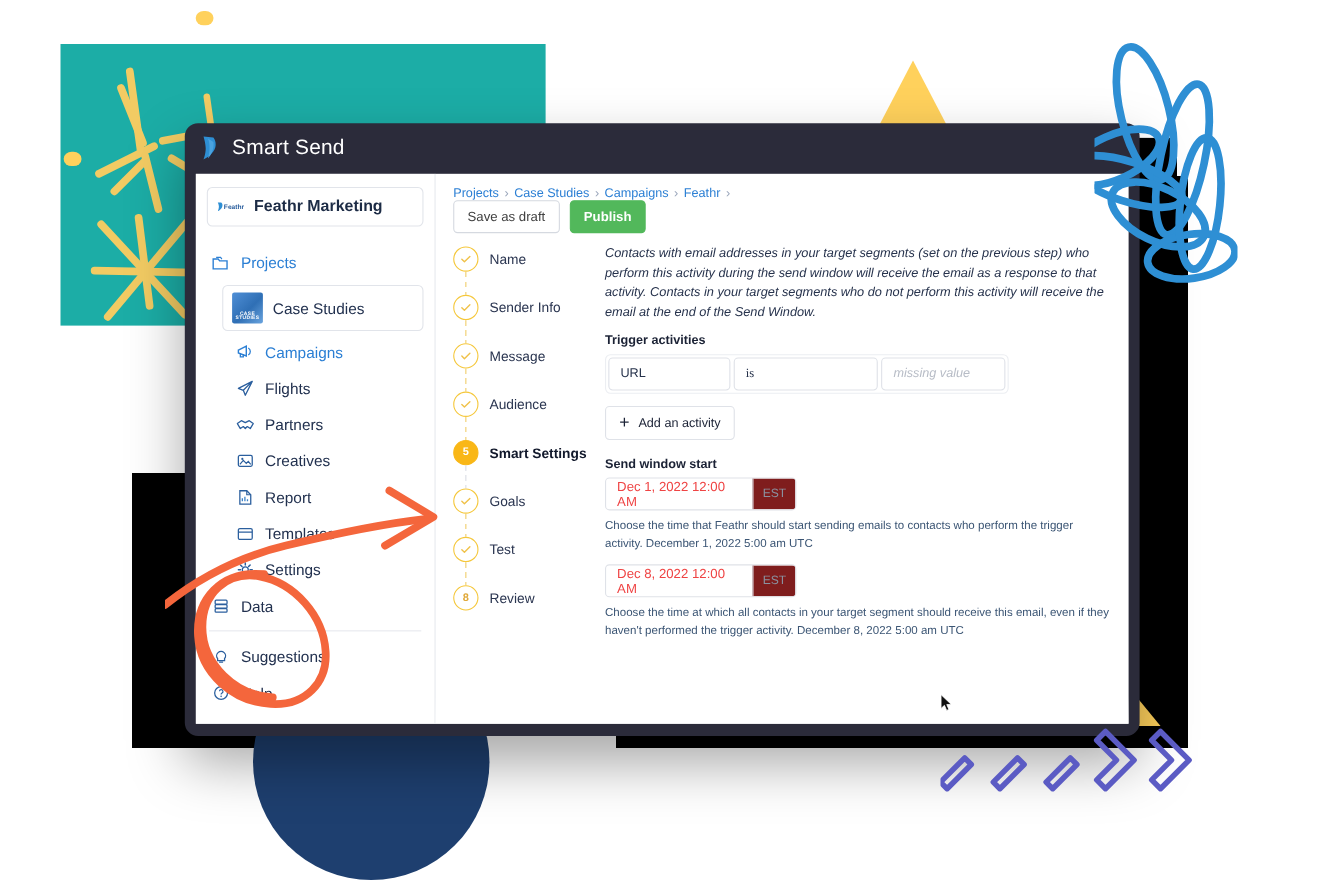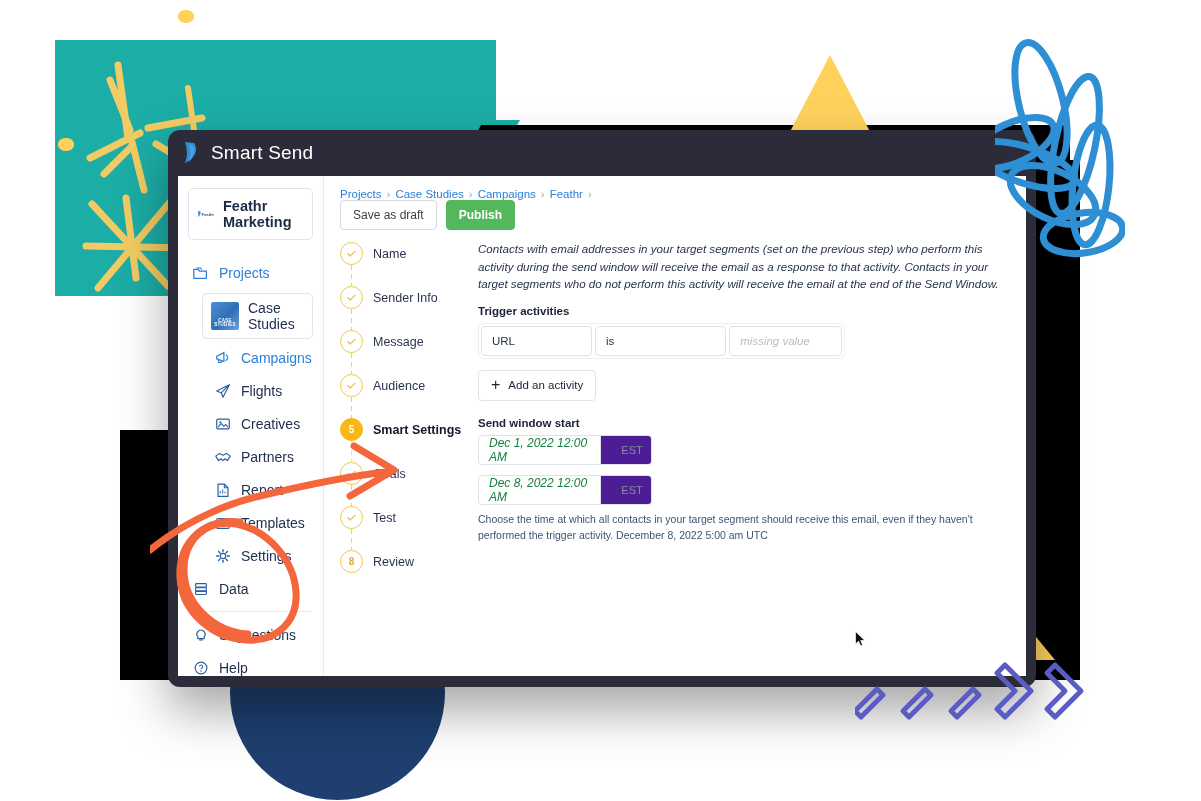--- a/index.html
+++ b/index.html
@@ -24,32 +24,32 @@
   .tri-yellow-top{left:770px;top:55px;width:0;height:0;
     border-left:60px solid transparent;border-right:60px solid transparent;
     border-bottom:115px solid #ffd15c;}
   .blue-circle{left:230px;top:585px;width:215px;height:215px;border-radius:50%;
     background:#1e3f6f;}
 
   .dot1{left:178px;top:10px;width:16px;height:13px;background:#ffd15c;border-radius:45%;}
   .dot2{left:58px;top:138px;width:16px;height:13px;background:#ffd15c;border-radius:45%;}
 
   
-  .monitor{position:absolute;left:168px;top:130px;width:868px;height:557px;
+  .monitor{position:absolute;left:168px;top:112px;width:868px;height:557px;
     background:#2b2b3a;border-radius:12px;
     box-shadow:0 24px 50px rgba(0,0,0,.35);overflow:hidden;}
   .monitor-topbar{height:46px;display:flex;align-items:center;padding-left:14px;gap:9px;}
   .brand-logo{width:20px;height:24px;flex:none;}
   .brand-title{color:#fff;font-size:19px;letter-spacing:.2px;}
 
   .screen{position:absolute;left:10px;top:46px;width:848px;height:500px;background:#fff;
     display:flex;overflow:hidden;}
 
   
-  .sidebar{width:146px;flex:none;background:#fff;border-right:1px solid #e7e9ee;
+  .sidebar{width:218px;flex:none;background:#fff;border-right:1px solid #e7e9ee;
     padding:12px 10px 0 10px;box-sizing:border-box;}
   .org-card{border:1px solid #e1e4ea;border-radius:5px;padding:9px 8px;display:flex;
     align-items:center;gap:8px;}
   .org-name{font-size:14.5px;color:#1c2b45;font-weight:600;}
 
   .nav{margin-top:16px;}
   .nav-row{display:flex;align-items:center;gap:9px;padding:7.5px 4px;font-size:14px;}
   .nav-row .ic{width:18px;height:18px;flex:none;display:block;}
   .nav-link{color:#2b7fd4;}
   .nav-dark{color:#22314f;}
@@ -90,34 +90,34 @@
   .connector.dim i{background:repeating-linear-gradient(#d9dde4 0 5px,transparent 5px 9px);}
 
   .content{flex:1;min-width:0;padding-right:14px;}
   .lede{font-style:italic;font-size:11.6px;line-height:1.52;color:#27334d;margin:2px 0 12px 0;}
   .flabel{font-size:11.5px;font-weight:700;color:#1b2235;margin-bottom:6px;}
   .trigger-wrap{display:flex;border:1px solid #eceef2;border-radius:5px;padding:2px;gap:3px;
     background:#fff;width:367px;box-sizing:border-box;}
   .tfield{border:1px solid #dfe2e8;border-radius:4px;height:30px;display:flex;align-items:center;
     padding:0 10px;font-size:11.5px;color:#26324b;background:#fff;box-sizing:border-box;}
   .tfield.w1{width:118px;}
-  .tfield.w2{width:140px;}
+  .tfield.w2{width:140px;font-family:Liberation Serif, serif;}
   .tfield.w3{width:120px;color:#b7bcc6;font-style:italic;}
   .addbtn{margin-top:11px;display:inline-flex;align-items:center;gap:8px;
     border:1px solid #dfe2e8;border-radius:4px;height:29px;padding:0 12px;font-size:11.5px;
     color:#1b2235;background:#fff;cursor:pointer;}
   .addbtn .plus{font-size:16px;line-height:1;color:#1b2235;}
 
   .sec{margin-top:16px;}
   .datefield{display:flex;width:172px;border:1px solid #dfe2e8;border-radius:4px;overflow:hidden;
     background:#fff;}
   .datefield .val{flex:1;height:28px;display:flex;align-items:center;padding:0 10px;
-    font-size:12px;color:#15803d;font-style:italic;}
-  .datefield .tz{width:38px;background:#4c1d95;border-left:1px solid #dfe2e8;
-    display:flex;align-items:center;justify-content:center;font-size:11px;color:#8a919f;padding-left:12px;}
+    font-size:12px;color:#ef4444;}
+  .datefield .tz{width:38px;background:#7f1d1d;border-left:1px solid #dfe2e8;
+    display:flex;align-items:center;justify-content:center;font-size:11px;color:#8a919f;}
   .helper{font-size:10.5px;line-height:1.5;color:#3b5574;margin-top:7px;}
 
   .fade{position:absolute;left:0;right:0;bottom:0;height:26px;
     background:linear-gradient(rgba(255,255,255,0),#fff);pointer-events:none;}
 
   
   .cursor{position:absolute;left:855px;top:631px;width:11px;height:16px;z-index:40;}
 
   
   .annot{position:absolute;left:150px;top:400px;width:340px;height:300px;z-index:60;
@@ -244,32 +244,32 @@
 
           <div class="nav-row nav-dark indent">
             <svg class="ic" viewBox="0 0 20 20">
               <path d="M17 3 L3 10 L8 12 L17 3 Z M8 12 L10 17 L17 3 Z" fill="none" stroke="#2b5f9e" stroke-width="1.3" stroke-linejoin="round"></path>
             </svg>
             <span>Flights</span>
           </div>
 
           <div class="nav-row nav-dark indent">
             <svg class="ic" viewBox="0 0 20 20">
+              <path d="M2 9 l4-3 4 2 4-2 4 3 -3 5 -3-2 -2 2 -2-2 -3 2 Z" fill="none" stroke="#2b5f9e" stroke-width="1.3" stroke-linejoin="round"></path>
+            </svg>
+            <span>Partners</span>
+          </div>
+
+          <div class="nav-row nav-dark indent">
+            <svg class="ic" viewBox="0 0 20 20">
               <rect x="3" y="4.5" width="14" height="11" rx="1.5" fill="none" stroke="#2b5f9e" stroke-width="1.3"></rect>
               <path d="M4.5 13.5 L8 9.5 L11 12.5 L13 10.5 L15.5 13.5" fill="none" stroke="#2b5f9e" stroke-width="1.2"></path>
               <circle cx="7" cy="8" r="1.1" fill="#2b5f9e"></circle>
             </svg>
             <span>Creatives</span>
-          </div>
-
-          <div class="nav-row nav-dark indent">
-            <svg class="ic" viewBox="0 0 20 20">
-              <path d="M2 9 l4-3 4 2 4-2 4 3 -3 5 -3-2 -2 2 -2-2 -3 2 Z" fill="none" stroke="#2b5f9e" stroke-width="1.3" stroke-linejoin="round"></path>
-            </svg>
-            <span>Partners</span>
           </div>
 
           <div class="nav-row nav-dark indent">
             <svg class="ic" viewBox="0 0 20 20">
               <path d="M4.5 3.5 h7 l4 4 v9.5 h-11 Z" fill="none" stroke="#2b5f9e" stroke-width="1.3"></path>
               <path d="M11.5 3.5 v4 h4" fill="none" stroke="#2b5f9e" stroke-width="1.2"></path>
               <path d="M7 14 v-3 M9.6 14 v-4.5 M12.2 14 v-2" stroke="#3b82c9" stroke-width="1.3"></path>
             </svg>
             <span>Report</span>
           </div>
@@ -455,20 +455,21 @@
               <span class="plus">+</span>
               <span>Add an activity</span>
             </div>
 
             <div class="sec">
               <div class="flabel">Send window start</div>
               <div class="datefield">
                 <div class="val">Dec 1, 2022 12:00 AM</div>
                 <div class="tz">EST</div>
               </div>
+              <div class="helper">Choose the time that Feathr should start sending emails to contacts who perform the trigger activity. December 1, 2022 5:00 am UTC</div>
             </div>
 
             <div class="sec" style="margin-top:10px;">
               <div class="datefield">
                 <div class="val">Dec 8, 2022 12:00 AM</div>
                 <div class="tz">EST</div>
               </div>
               <div class="helper">Choose the time at which all contacts in your target segment should receive this email, even if they haven't performed the trigger activity. December 8, 2022 5:00 am UTC</div>
             </div>
 

